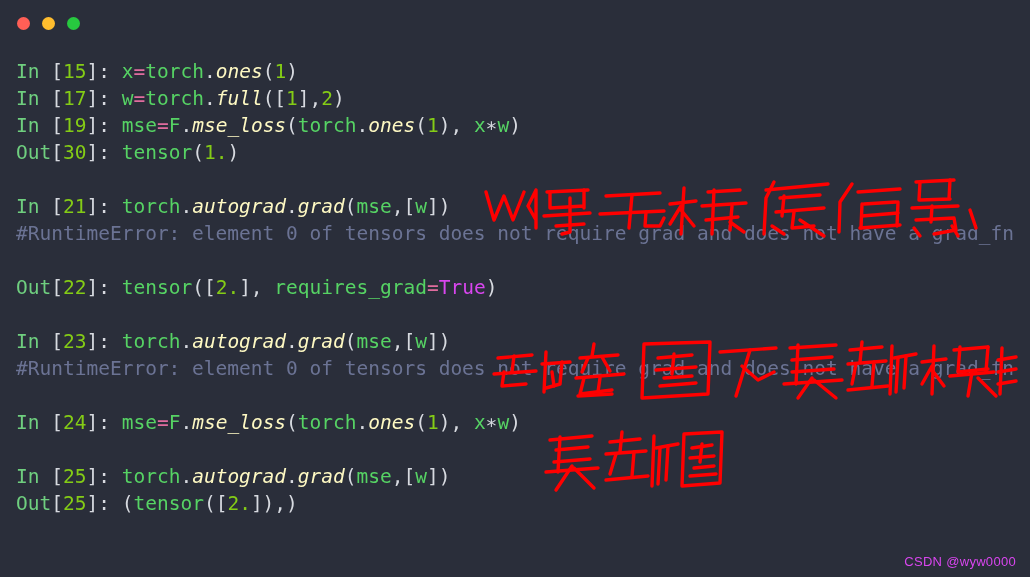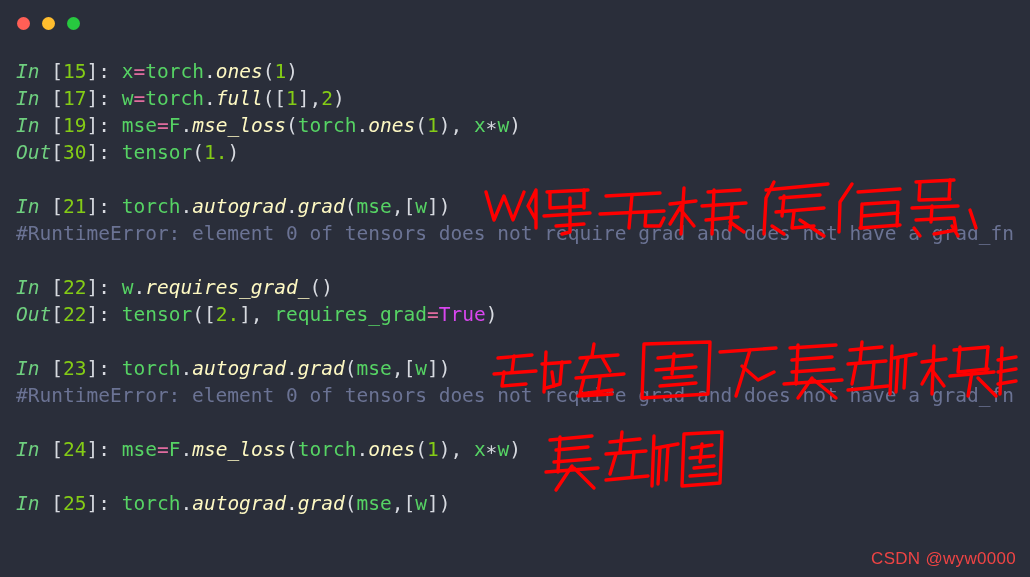--- a/index.html
+++ b/index.html
@@ -49,21 +49,21 @@
   .line {
     height: 27px;
     line-height: 27px;
     font-size: 19.5px;
     letter-spacing: 0px;
     white-space: pre;
   }
   .line.blank { height: 27px; }
 
   
-  .t-prompt   { color: #6fcf7f; font-style: italic; }   
+  .t-prompt   { color: #6fcf7f; }   
   .t-num      { color: #84cc16; }   
   .t-punct    { color: #d7dae0; }   
   .t-var      { color: #56d364; }   
   .t-attr     { color: #fef9c3; font-style: italic; }   
   .t-op       { color: #e06c9f; }   
   .t-star     { color: #d7dae0; }
   .t-comment  { color: #6b7394; }   
   .t-kw       { color: #d946ef; }   
 
   
@@ -72,22 +72,22 @@
     pointer-events: none;
   }
   .ink svg { display: block; overflow: visible; }
 
   
   #watermark {
     position: absolute;
     right: 14px;
     bottom: 8px;
     font-family: "Liberation Sans", sans-serif;
-    font-size: 17px;
-    color: #ef4444;
+    font-size: 13px;
+    color: #d946ef;
     letter-spacing: 0.3px;
   }
 </style>
 </head>
 <body>
 
 <div id="screen">
 
   <div id="titlebar">
     <div class="dot d0" style="background: rgb(255, 95, 86);"></div>
@@ -97,29 +97,29 @@
 
   <div id="terminal">
       <div class="line"><span class="t-prompt">In </span><span class="t-punct">[</span><span class="t-num">15</span><span class="t-punct">]: </span><span class="t-var">x</span><span class="t-op">=</span><span class="t-var">torch</span><span class="t-punct">.</span><span class="t-attr">ones</span><span class="t-punct">(</span><span class="t-num">1</span><span class="t-punct">)</span></div>
       <div class="line"><span class="t-prompt">In </span><span class="t-punct">[</span><span class="t-num">17</span><span class="t-punct">]: </span><span class="t-var">w</span><span class="t-op">=</span><span class="t-var">torch</span><span class="t-punct">.</span><span class="t-attr">full</span><span class="t-punct">([</span><span class="t-num">1</span><span class="t-punct">],</span><span class="t-num">2</span><span class="t-punct">)</span></div>
       <div class="line"><span class="t-prompt">In </span><span class="t-punct">[</span><span class="t-num">19</span><span class="t-punct">]: </span><span class="t-var">mse</span><span class="t-op">=</span><span class="t-var">F</span><span class="t-punct">.</span><span class="t-attr">mse_loss</span><span class="t-punct">(</span><span class="t-var">torch</span><span class="t-punct">.</span><span class="t-attr">ones</span><span class="t-punct">(</span><span class="t-num">1</span><span class="t-punct">), </span><span class="t-var">x</span><span class="t-star">∗</span><span class="t-var">w</span><span class="t-punct">)</span></div>
       <div class="line"><span class="t-prompt">Out</span><span class="t-punct">[</span><span class="t-num">30</span><span class="t-punct">]: </span><span class="t-var">tensor</span><span class="t-punct">(</span><span class="t-num">1.</span><span class="t-punct">)</span></div>
       <div class="line blank"></div>
       <div class="line"><span class="t-prompt">In </span><span class="t-punct">[</span><span class="t-num">21</span><span class="t-punct">]: </span><span class="t-var">torch</span><span class="t-punct">.</span><span class="t-attr">autograd</span><span class="t-punct">.</span><span class="t-attr">grad</span><span class="t-punct">(</span><span class="t-var">mse</span><span class="t-punct">,[</span><span class="t-var">w</span><span class="t-punct">])</span></div>
       <div class="line"><span class="t-comment">#RuntimeError: element 0 of tensors does not require grad and does not have a grad_fn</span></div>
       <div class="line blank"></div>
-      <div class="line"><span class="t-prompt">In </span><span class="t-punct">[</span><span class="t-num">22</span><span class="t-punct">]: </span><span class="t-var">w</span><span class="t-punct">.</span><span class="t-attr">requires_grad_</span><span class="t-punct">()</span></div>
       <div class="line"><span class="t-prompt">Out</span><span class="t-punct">[</span><span class="t-num">22</span><span class="t-punct">]: </span><span class="t-var">tensor</span><span class="t-punct">([</span><span class="t-num">2.</span><span class="t-punct">], </span><span class="t-var">requires_grad</span><span class="t-op">=</span><span class="t-kw">True</span><span class="t-punct">)</span></div>
       <div class="line blank"></div>
       <div class="line"><span class="t-prompt">In </span><span class="t-punct">[</span><span class="t-num">23</span><span class="t-punct">]: </span><span class="t-var">torch</span><span class="t-punct">.</span><span class="t-attr">autograd</span><span class="t-punct">.</span><span class="t-attr">grad</span><span class="t-punct">(</span><span class="t-var">mse</span><span class="t-punct">,[</span><span class="t-var">w</span><span class="t-punct">])</span></div>
       <div class="line"><span class="t-comment">#RuntimeError: element 0 of tensors does not require grad and does not have a grad_fn</span></div>
       <div class="line blank"></div>
       <div class="line"><span class="t-prompt">In </span><span class="t-punct">[</span><span class="t-num">24</span><span class="t-punct">]: </span><span class="t-var">mse</span><span class="t-op">=</span><span class="t-var">F</span><span class="t-punct">.</span><span class="t-attr">mse_loss</span><span class="t-punct">(</span><span class="t-var">torch</span><span class="t-punct">.</span><span class="t-attr">ones</span><span class="t-punct">(</span><span class="t-num">1</span><span class="t-punct">), </span><span class="t-var">x</span><span class="t-star">∗</span><span class="t-var">w</span><span class="t-punct">)</span></div>
       <div class="line blank"></div>
       <div class="line"><span class="t-prompt">In </span><span class="t-punct">[</span><span class="t-num">25</span><span class="t-punct">]: </span><span class="t-var">torch</span><span class="t-punct">.</span><span class="t-attr">autograd</span><span class="t-punct">.</span><span class="t-attr">grad</span><span class="t-punct">(</span><span class="t-var">mse</span><span class="t-punct">,[</span><span class="t-var">w</span><span class="t-punct">])</span></div>
+      <div class="line"><span class="t-prompt">Out</span><span class="t-punct">[</span><span class="t-num">25</span><span class="t-punct">]: </span><span class="t-punct">(</span><span class="t-var">tensor</span><span class="t-punct">([</span><span class="t-num">2.</span><span class="t-punct">]),)</span></div>
     </div>
 
   <div class="ink" style="left:484px; top:176px;">
     <svg width="500" height="64" viewBox="0 0 500 64" fill="none" stroke="#ff0000" stroke-width="3.4" stroke-linecap="round" stroke-linejoin="round">
 
       <path d="M2 16 L10 44 L20 20 L29 44 L40 16" stroke="#ff0000"></path>
 
       <path d="M52 14 L44 30 M52 14 L52 52 M44 30 L52 44" stroke="#ff0000"></path>
       <path d="M63 16 L104 14" stroke="#ff0000"></path>
       <path d="M66 16 L66 32 M66 32 L100 30 M100 14 L100 32" stroke="#ff0000"></path>

